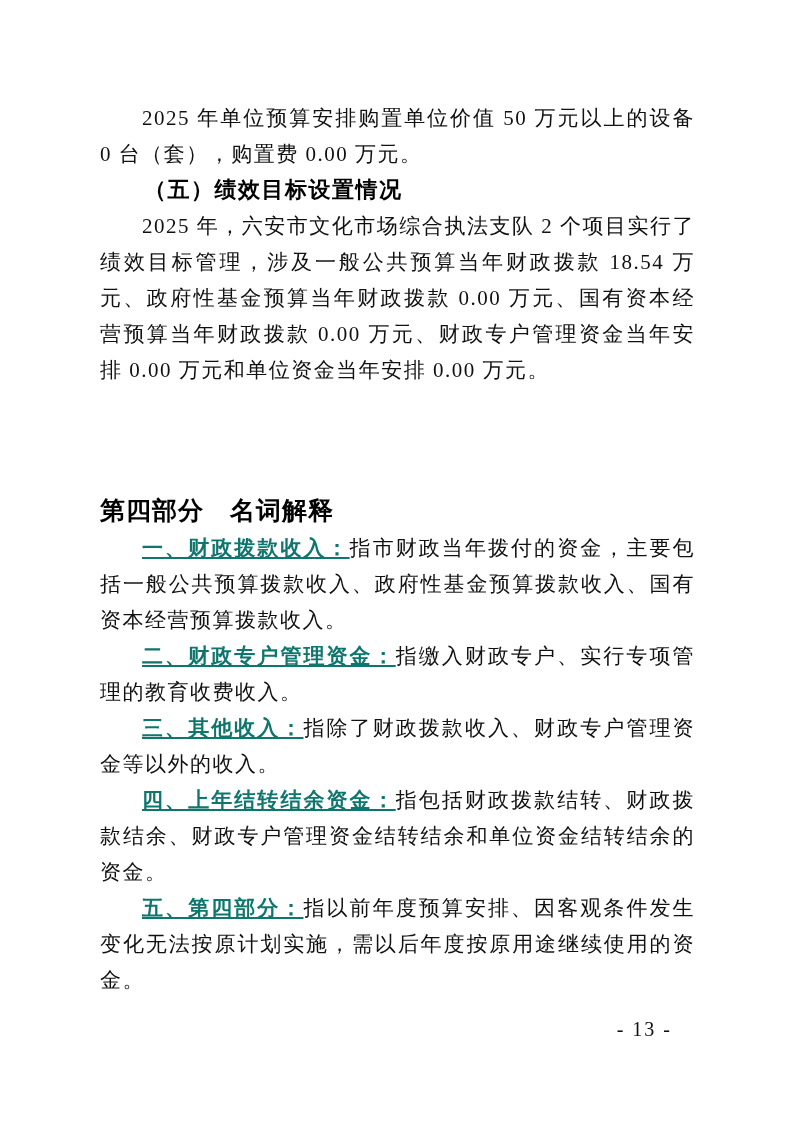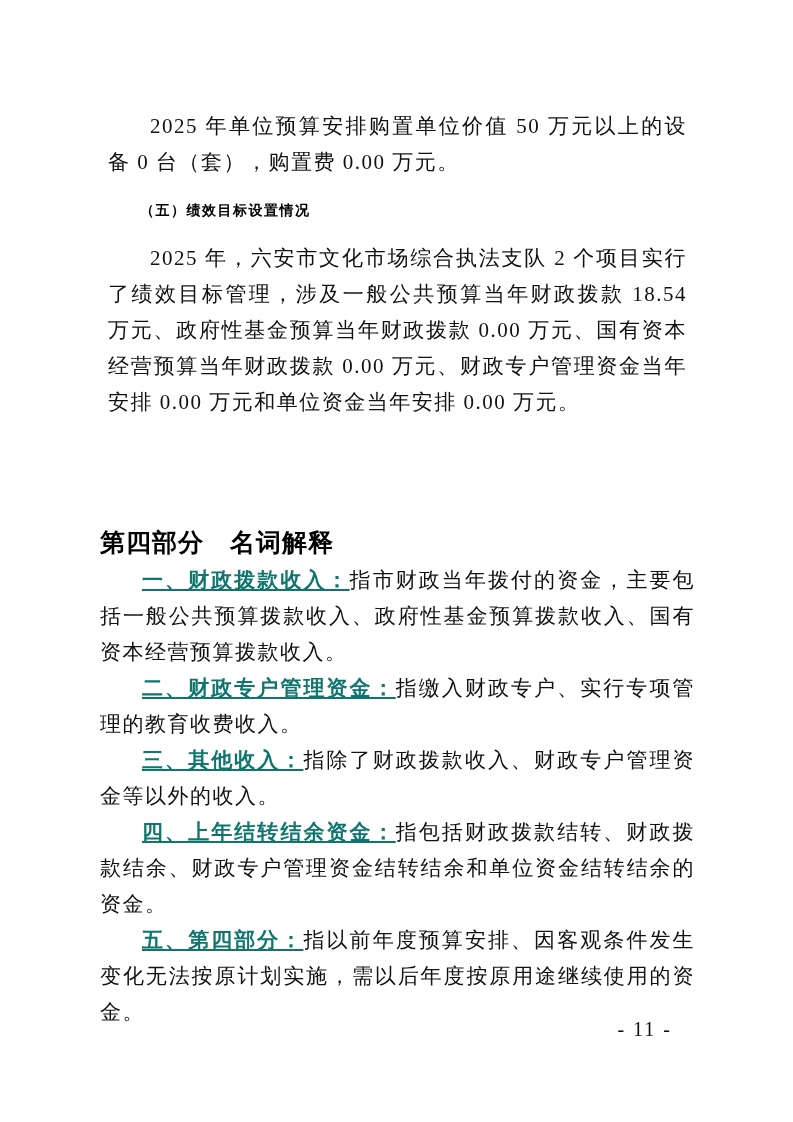--- a/index.html
+++ b/index.html
@@ -16,33 +16,33 @@
     font-family: "Liberation Serif", "DejaVu Serif", serif;
     color: #111111;
   }
   .content {
     position: absolute;
     top: 100px;
     left: 100px;
     width: 595px;
   }
   .body-para {
-    margin: 8px;
+    margin: 0;
     font-size: 21px;
     line-height: 36px;
     letter-spacing: 1.5px;
     text-align: justify;
     text-justify: inter-ideograph;
     text-indent: 2em;
   }
   .bold-heading {
-    margin: 12px;
+    margin: 0;
     font-family: "Liberation Sans", "DejaVu Sans", sans-serif;
     font-weight: 700;
-    font-size: 14px;
+    font-size: 22px;
     line-height: 36px;
     letter-spacing: 1.5px;
     text-indent: 2em;
     color: #000000;
   }
   .section-title {
     margin: 102px 0 0 0;
     font-family: "Liberation Sans", "DejaVu Sans", sans-serif;
     font-weight: 700;
     font-size: 25px;
@@ -96,14 +96,14 @@
     <p class="term"><span class="term-label">二、财政专户管理资金：</span><span>指缴入财政专户、实行专项管理的教育收费收入。</span></p>
 
     <p class="term"><span class="term-label">三、其他收入：</span><span>指除了财政拨款收入、财政专户管理资金等以外的收入。</span></p>
 
     <p class="term"><span class="term-label">四、上年结转结余资金：</span><span>指包括财政拨款结转、财政拨款结余、财政专户管理资金结转结余和单位资金结转结余的资金。</span></p>
 
     <p class="term"><span class="term-label">五、第四部分：</span><span>指以前年度预算安排、因客观条件发生变化无法按原计划实施，需以后年度按原用途继续使用的资金。</span></p>
 
   </div>
 
-  <div class="page-number">- 11 -</div>
+  <div class="page-number">- 13 -</div>
 </div>
 
 </body></html>

